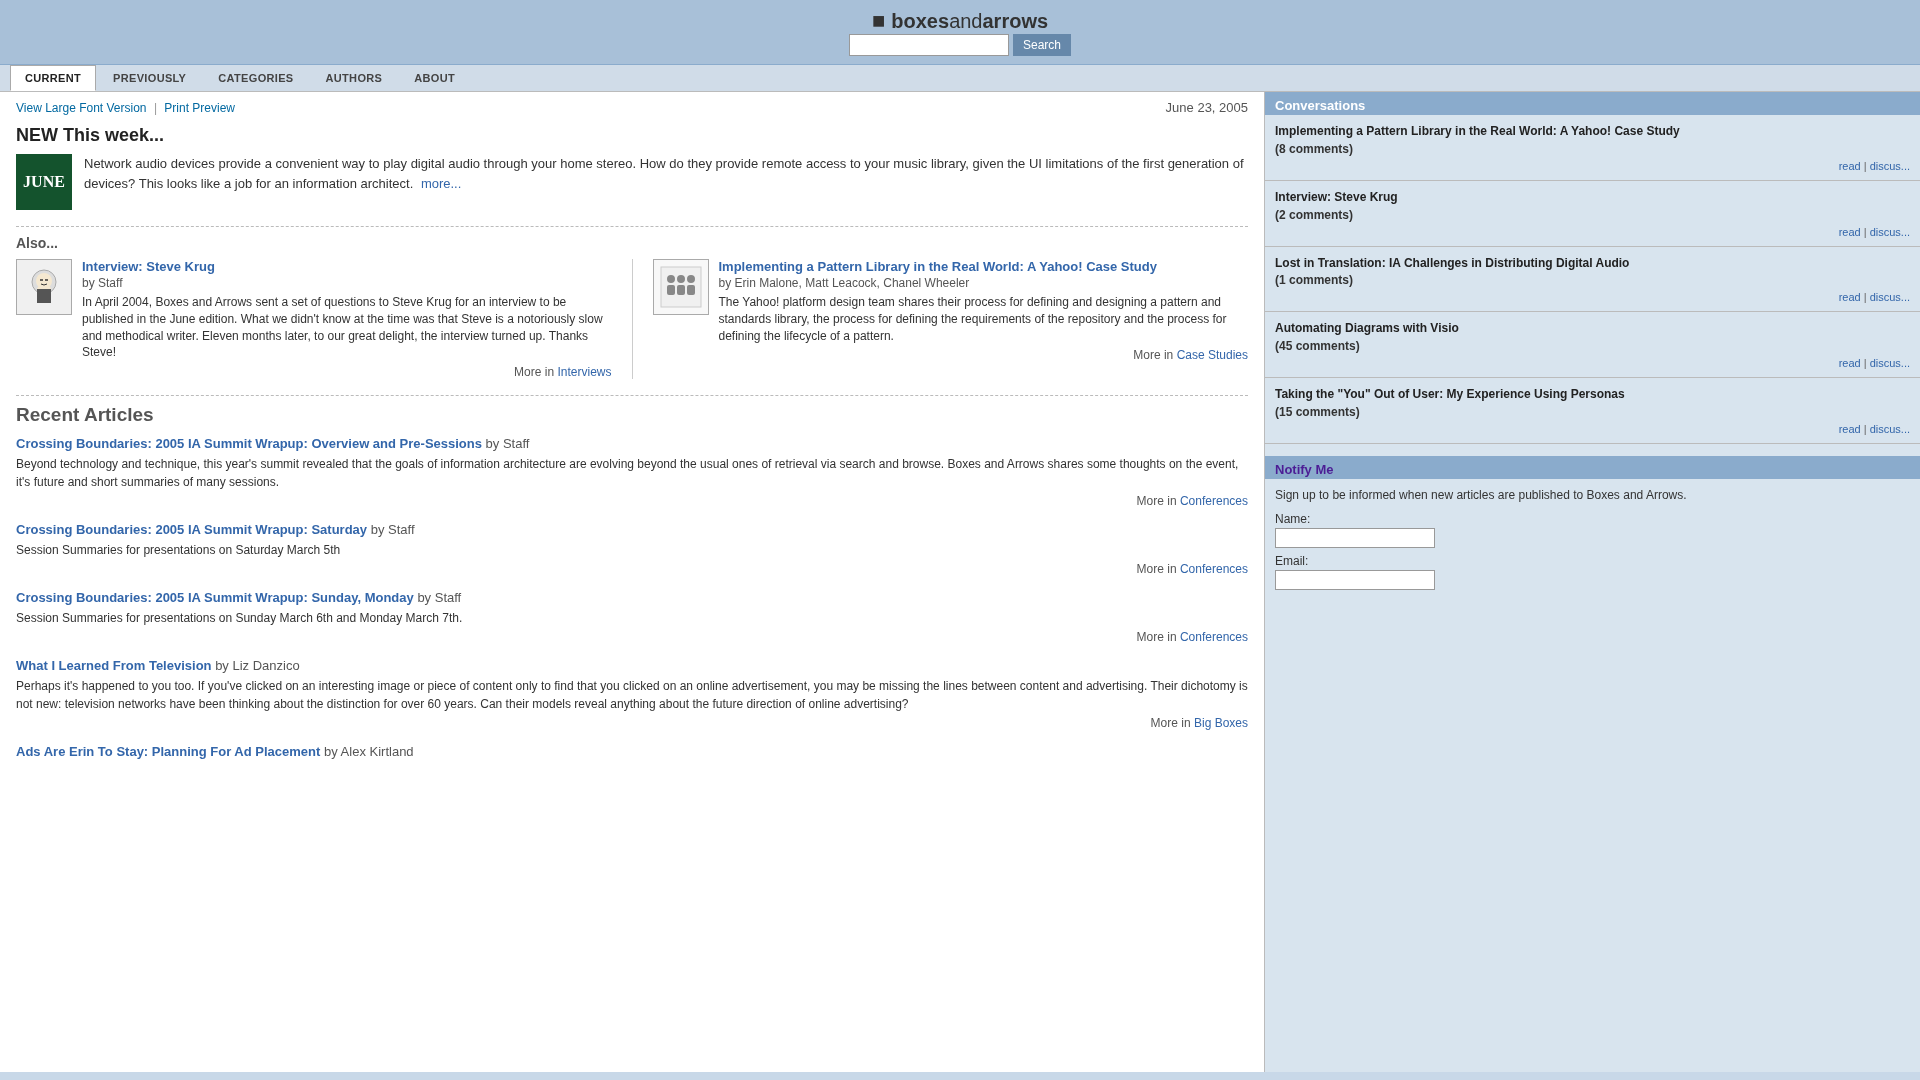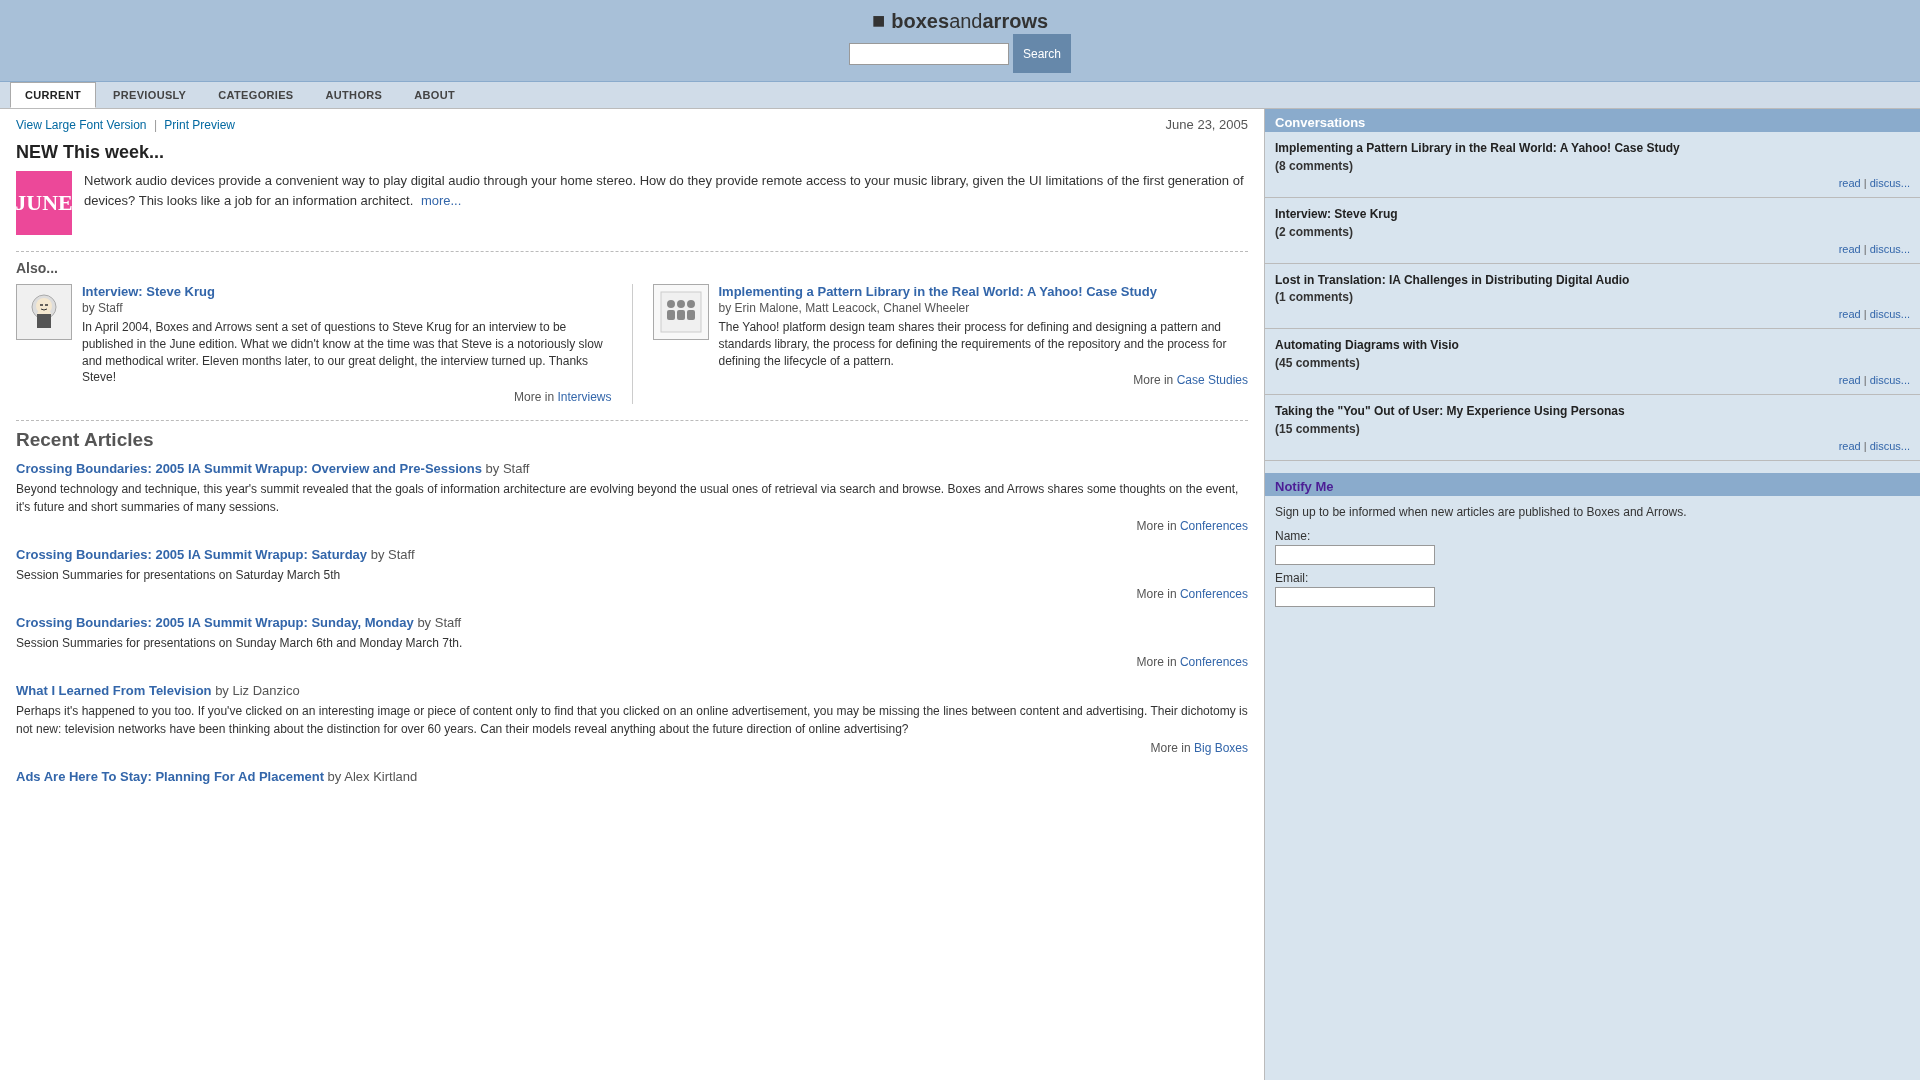--- a/index.html
+++ b/index.html
@@ -30,21 +30,21 @@
       font-size: 12px;
       background: #fff;
     }
     #search-button {
       background: #6688aa;
       color: #fff;
       border: none;
       padding: 3px 10px;
       font-size: 12px;
       cursor: pointer;
-      height: 39px;
+      height: 22px;
     }
 
     
     #nav {
       background: #d0dce8;
       padding: 0 10px;
       border-bottom: 1px solid #bbb;
       display: flex;
       gap: 2px;
       align-items: stretch;
@@ -108,27 +108,27 @@
       margin-bottom: 8px;
     }
     #featured-article {
       display: flex;
       gap: 12px;
       margin-bottom: 16px;
       align-items: flex-start;
     }
     #june-box {
       width: 56px;
-      height: 64px;
-      background: #ec4899;
+      height: 56px;
+      background: #14532d;
       color: #fff;
       display: flex;
       align-items: center;
       justify-content: center;
-      font-size: 22px;
+      font-size: 16px;
       font-weight: bold;
       flex-shrink: 0;
       font-family: Georgia, serif;
     }
     #featured-text { font-size: 13px; line-height: 1.5; color: #333; }
 
     
     #also-section { margin-top: 8px; }
     #also-section h3 { font-size: 14px; color: #555; margin-bottom: 8px; border-top: 1px dashed #bbb; padding-top: 8px; }
     #also-articles { display: flex; gap: 20px; }
@@ -364,21 +364,21 @@
         <h4>
           <a>What I Learned From Television</a>
           <span class="by"> <span>by Liz Danzico</span></span>
         </h4>
         <p>Perhaps it's happened to you too. If you've clicked on an interesting image or piece of content only to find that you clicked on an online advertisement, you may be missing the lines between content and advertising. Their dichotomy is not new: television networks have been thinking about the distinction for over 60 years. Can their models reveal anything about the future direction of online advertising?</p>
         <div class="article-more">More in <a>Big Boxes</a></div>
       </div>
 
       <div class="article-item">
         <h4>
-          <a>Ads Are Here To Stay: Planning For Ad Placement</a>
+          <a>Ads Are Erin To Stay: Planning For Ad Placement</a>
           <span class="by"> <span>by Alex Kirtland</span></span>
         </h4>
       </div>
 
     </div>
   </div>
 
   <div id="sidebar">
     <div id="sidebar-conversations">Conversations</div>
 

